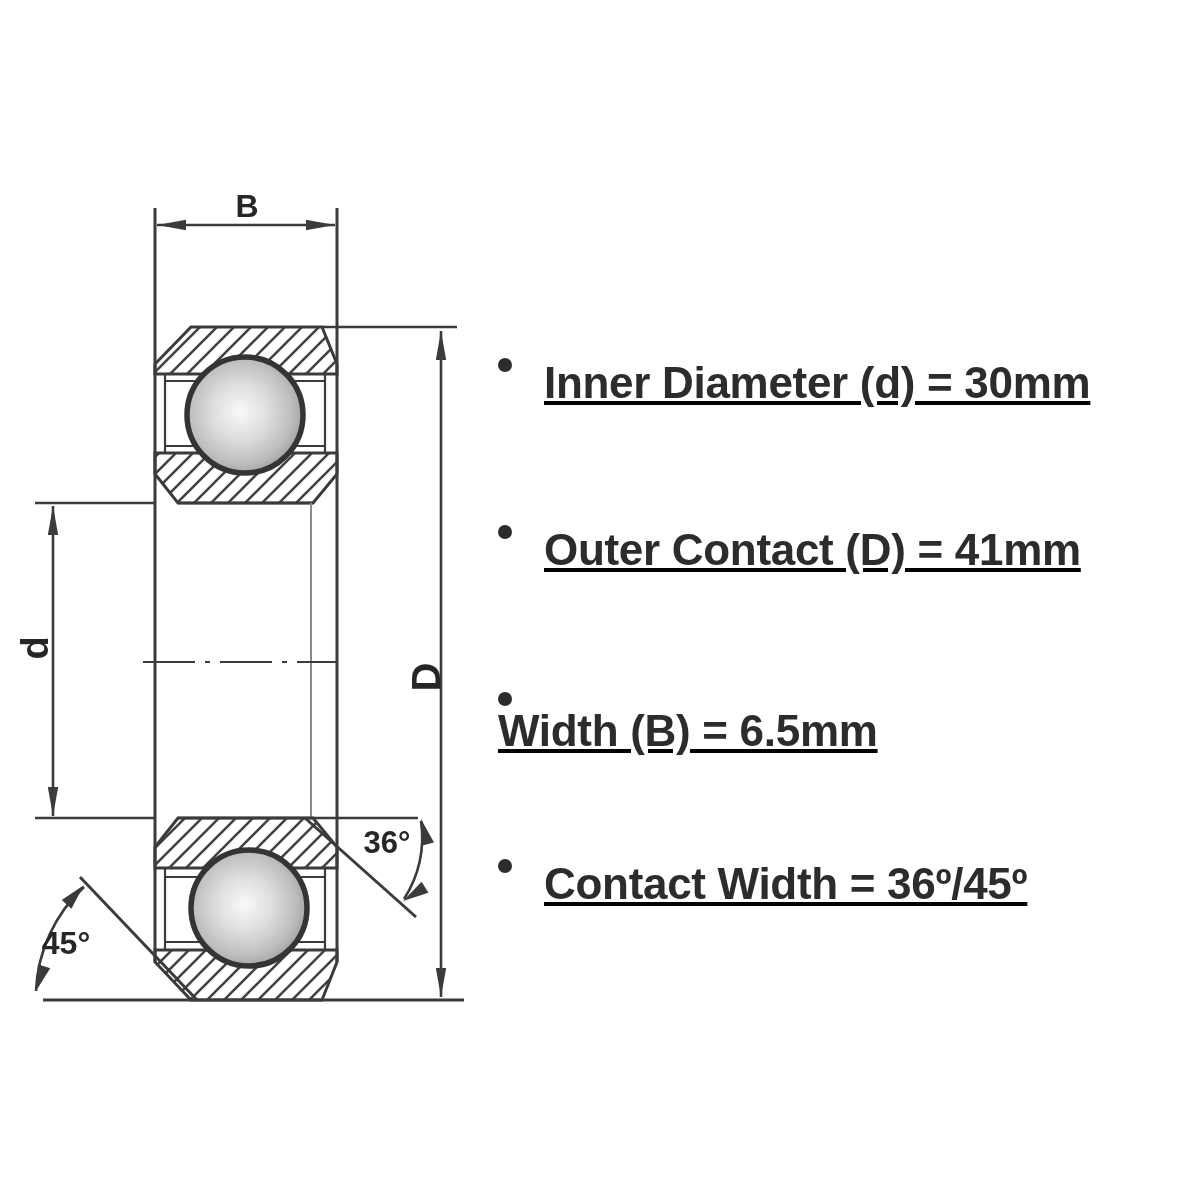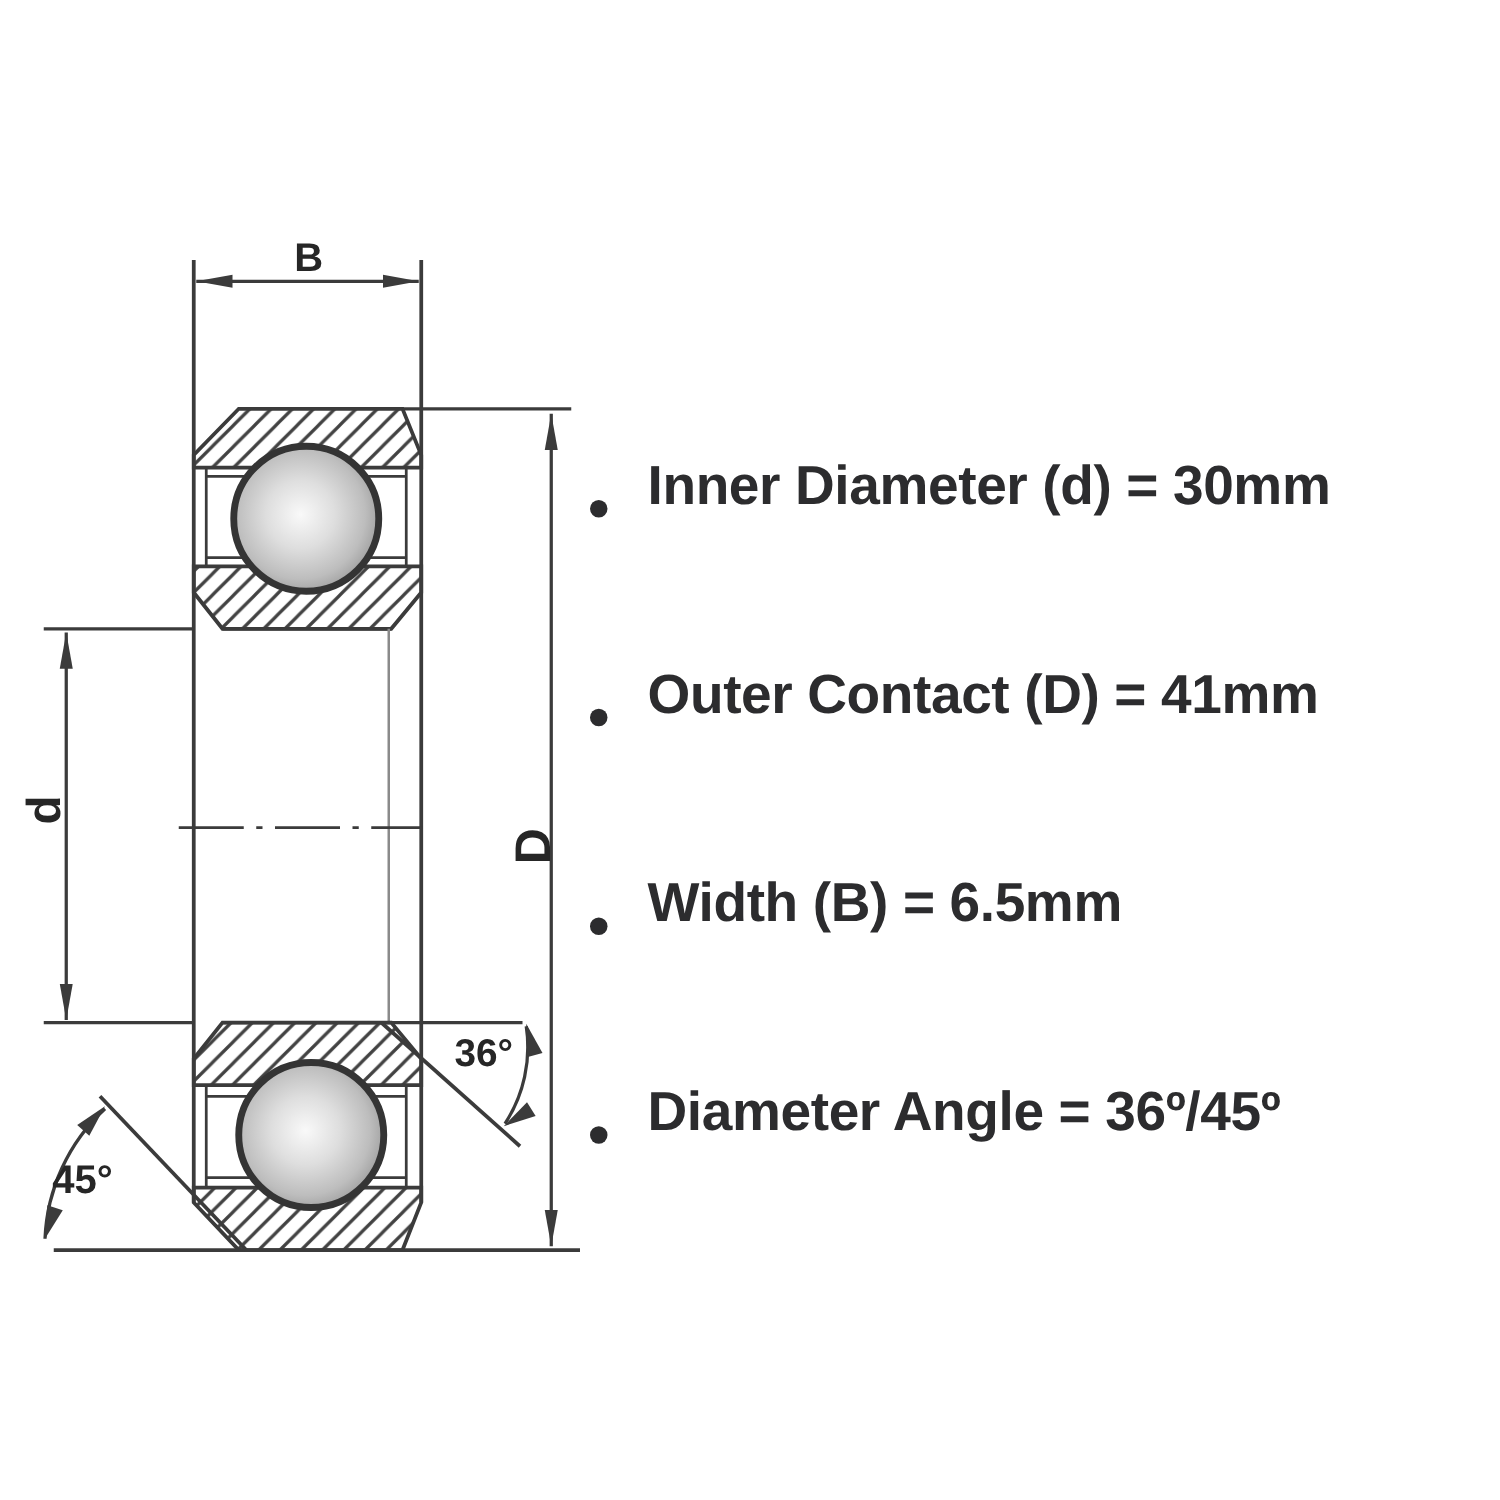--- a/index.html
+++ b/index.html
@@ -29,29 +29,30 @@
     font-weight: 700;
     fill: #262626;
   }
   .specs {
     list-style: none;
     margin: 0;
     padding: 0;
   }
   .spec {
     position: absolute;
-    left: 472px;
+    left: 498px;
     height: 56px;
     display: flex;
-    align-items: flex-end;
+    align-items: flex-start;
     white-space: nowrap;
+    text-decoration: underline;
   }
   .spec:nth-of-type(1) { top: 358px; }
   .spec:nth-of-type(2) { top: 525px; }
-  .spec:nth-of-type(3) { top: 692px; }
+  .spec:nth-of-type(3) { top: 692px; flex-direction: column; }
   .spec:nth-of-type(4) { top: 859px; }
   .dot {
     width: 14px;
     height: 14px;
     border-radius: 50%;
     background: #2c2c2e;
     margin-right: 32px;
     flex: 0 0 auto;
   }
   .label {
@@ -172,17 +173,17 @@
     <li class="spec">
       <span class="dot"></span>
       <span class="label">Outer Contact (D) = 41mm</span>
     </li>
     <li class="spec">
       <span class="dot"></span>
       <span class="label">Width (B) = 6.5mm</span>
     </li>
     <li class="spec">
       <span class="dot"></span>
-      <span class="label">Diameter Angle = 36º/45º</span>
+      <span class="label">Contact Width = 36º/45º</span>
     </li>
   </ul>
 
 </div>
 
 </body></html>

